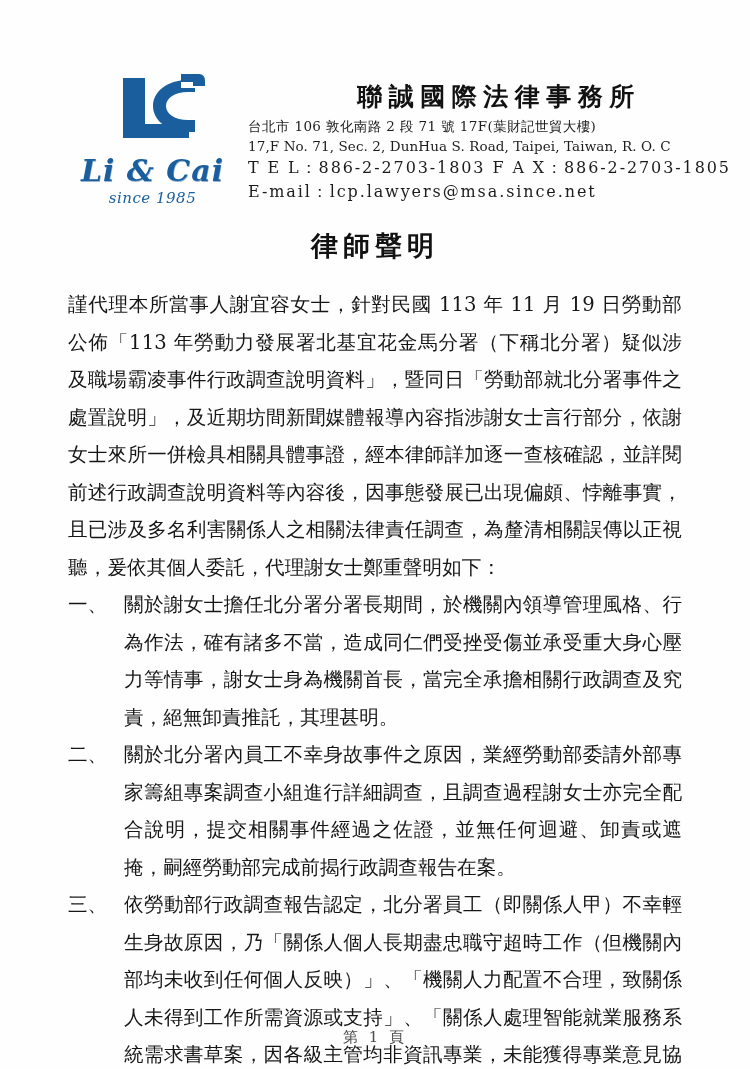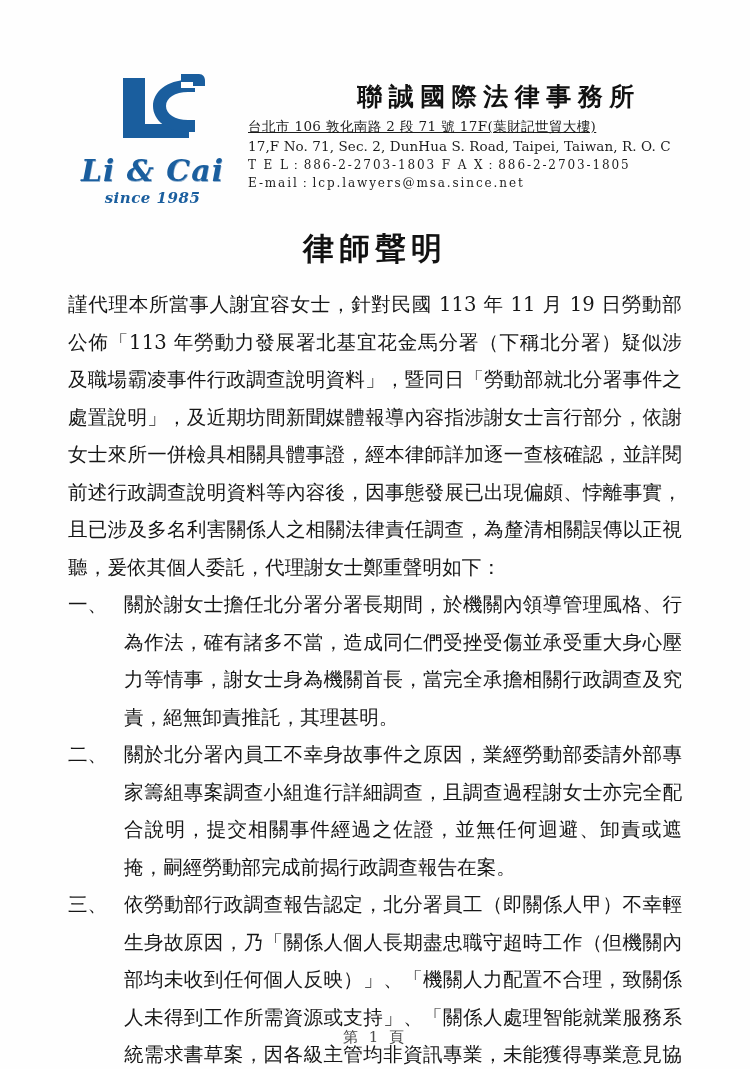--- a/index.html
+++ b/index.html
@@ -59,21 +59,21 @@
     font-size: 30px;
     letter-spacing: 1px;
     line-height: 1;
     margin-top: 12px;
     color: #1a5e9e;
     text-shadow: 0.5px 0.5px 0 rgba(26,94,158,0.45);
   }
   .logo-since {
     font-family: "DejaVu Serif", "Liberation Serif", serif;
     font-style: italic;
-    font-weight: 700;
+    font-weight: 400;
     font-size: 15px;
     letter-spacing: 0.5px;
     margin-top: 3px;
     color: #1a5e9e;
   }
 
   .firm-block {
     margin-left: 18px;
     padding-top: 12px;
     flex: 1 1 auto;
@@ -91,49 +91,48 @@
   }
 
   .addr-zh {
     font-family: "DejaVu Serif", "Liberation Serif", serif;
     font-size: 13.5px;
     line-height: 1.45;
     margin-top: 7px;
     letter-spacing: 0.4px;
     color: #1c1c1c;
     white-space: nowrap;
-    text-decoration: underline;
   }
   .addr-en {
     font-family: "DejaVu Serif", "Liberation Serif", serif;
     font-size: 13.5px;
     line-height: 1.4;
     letter-spacing: 0.1px;
     color: #1c1c1c;
     white-space: nowrap;
   }
   .contact-line {
     font-family: "DejaVu Serif", "Liberation Serif", serif;
-    font-size: 12px;
+    font-size: 16px;
     line-height: 1.5;
     letter-spacing: 1.9px;
     color: #1c1c1c;
     white-space: nowrap;
   }
 
   
   .doc-title {
     position: absolute;
     top: 228px;
     left: 0;
     right: 0;
     text-align: center;
     font-family: Liberation Mono, monospace;
     font-weight: 700;
-    font-size: 31px;
+    font-size: 27px;
     letter-spacing: 5px;
     color: #121212;
   }
 
   
   .body-area {
     position: absolute;
     top: 286px;
     left: 68px;
     width: 614px;

